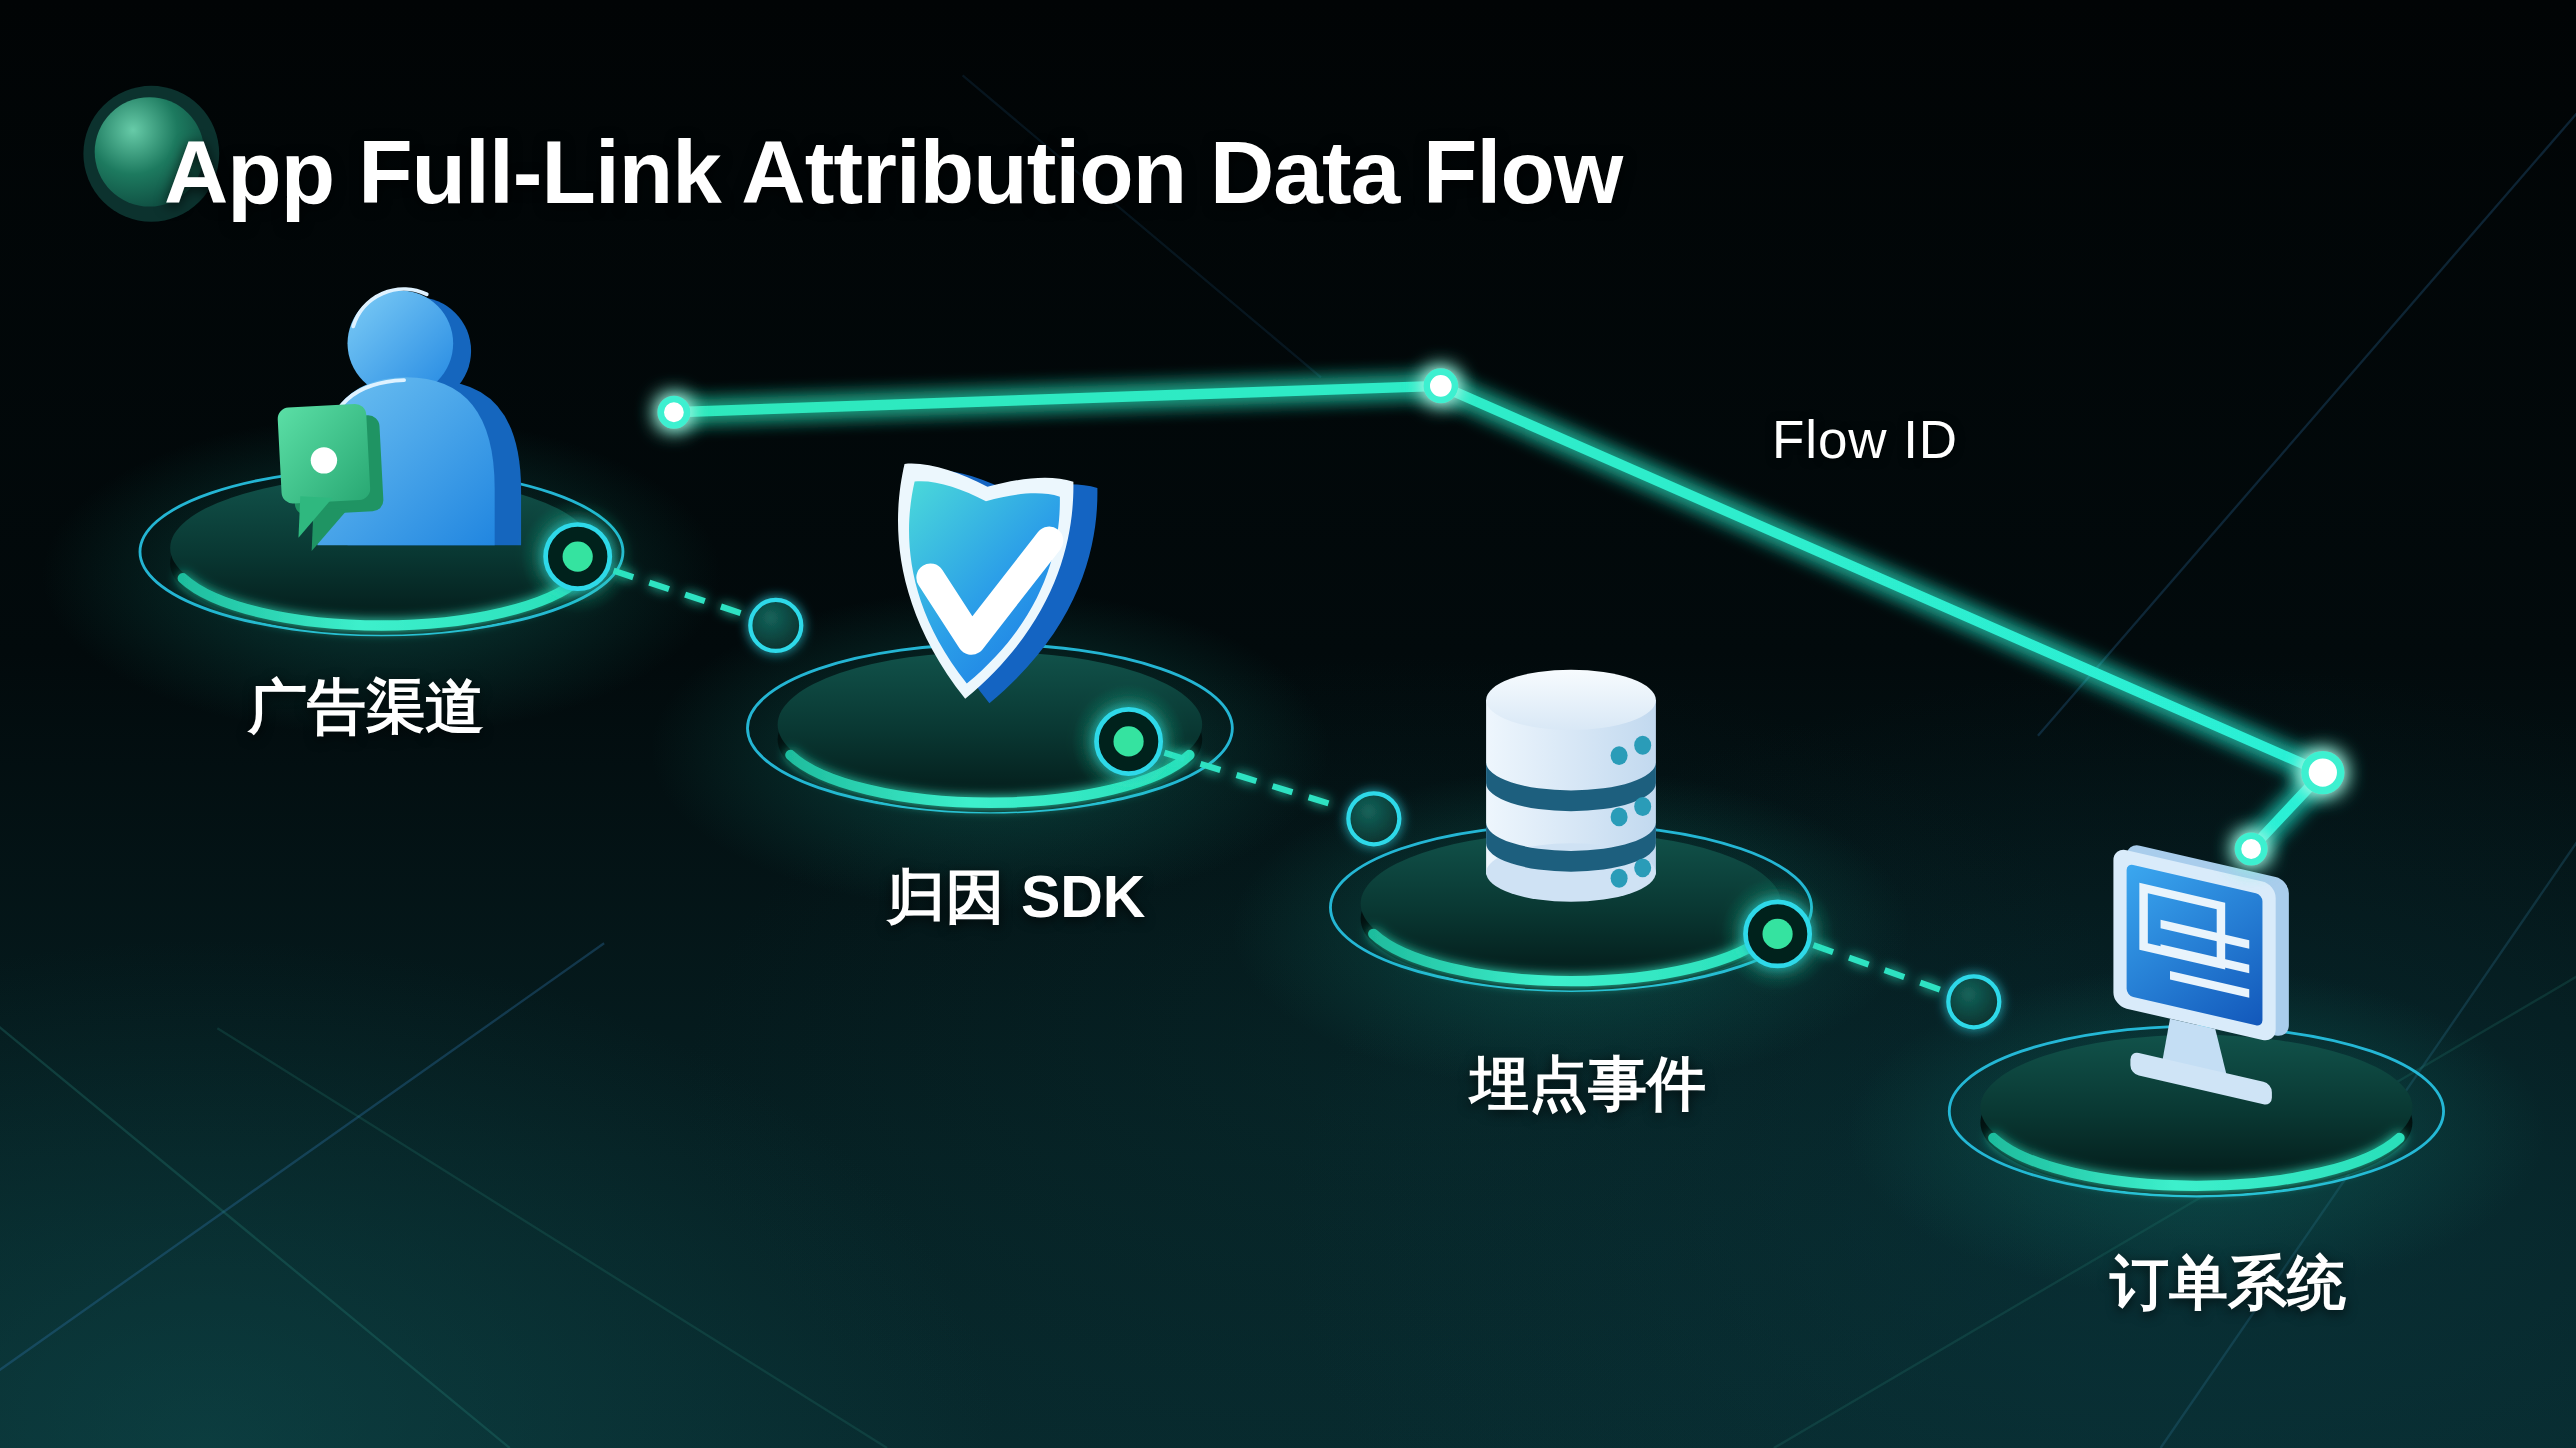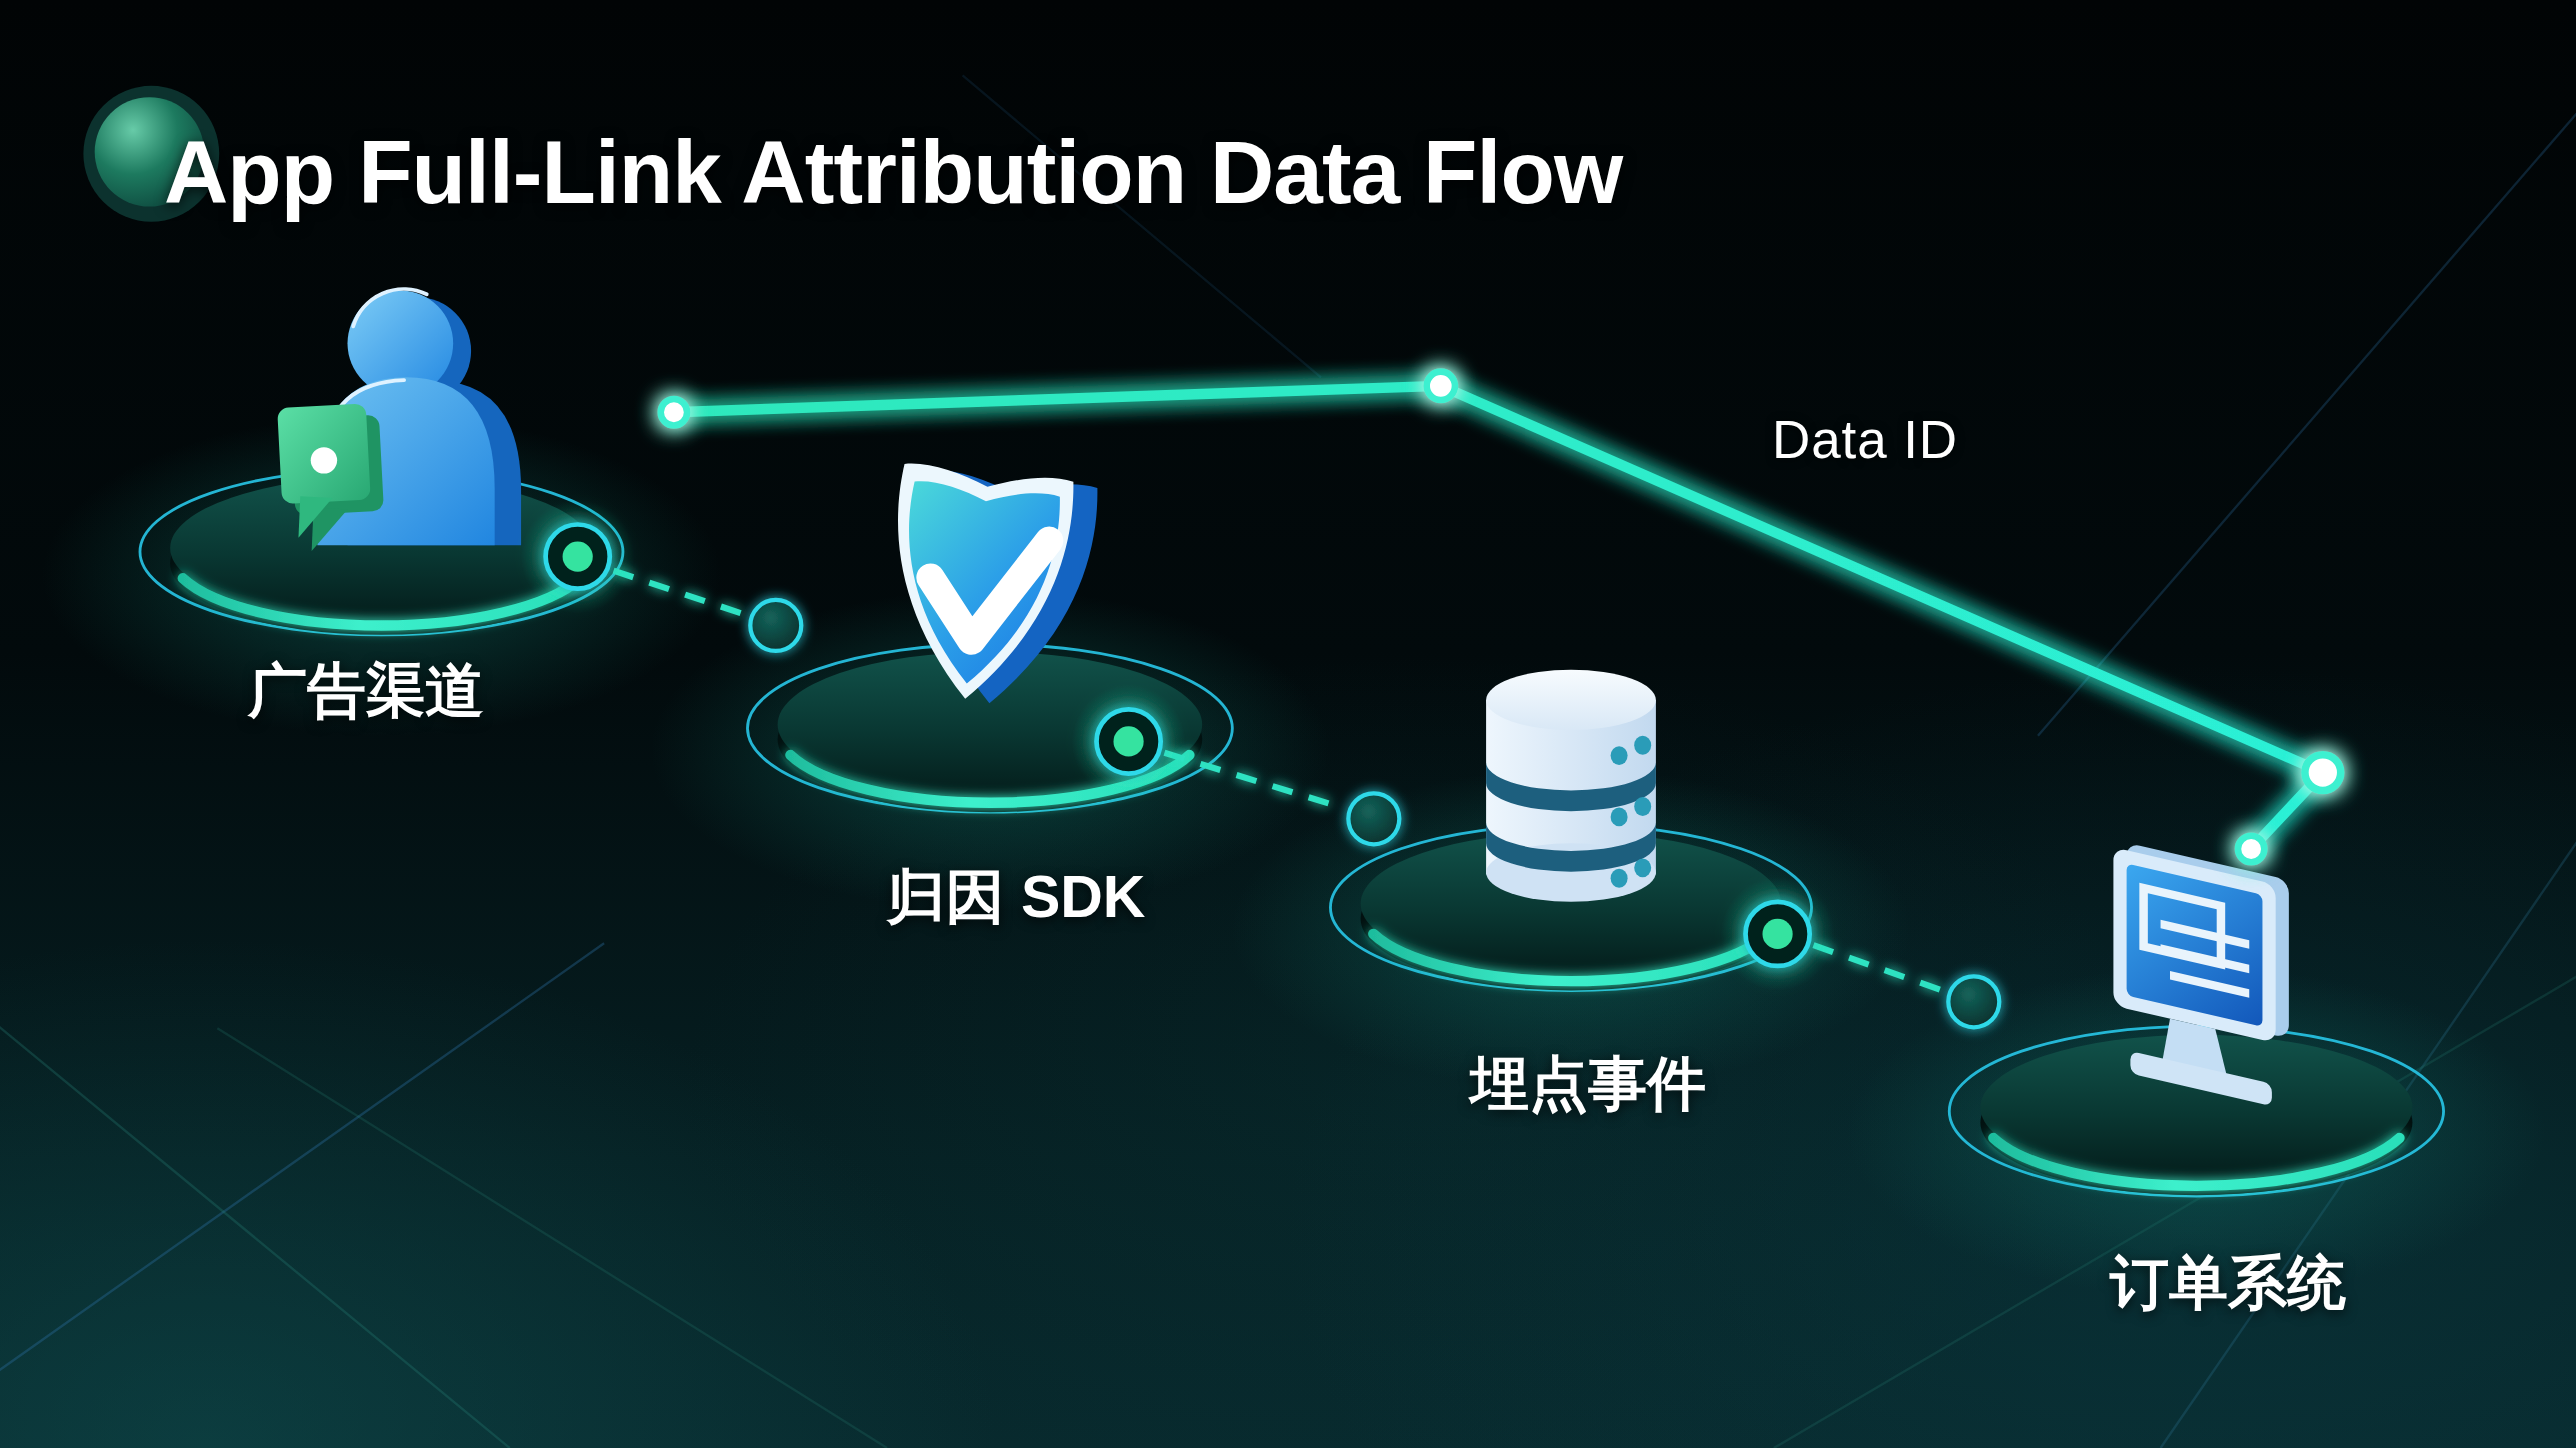--- a/index.html
+++ b/index.html
@@ -277,20 +277,20 @@
       <circle cx="714" cy="437" r="14" fill="#ffffff" stroke="#3cf0d0" stroke-width="7"></circle>
       <circle cx="1527" cy="409" r="15" fill="#ffffff" stroke="#3cf0d0" stroke-width="7"></circle>
       <circle cx="2462" cy="819" r="19" fill="#ffffff" stroke="#3cf0d0" stroke-width="8"></circle>
       <circle cx="2386" cy="900" r="14" fill="#ffffff" stroke="#3cf0d0" stroke-width="7"></circle>
     </g>
   </g>
 </svg>
 
   <h1 class="txt page-title" style="margin:0;">App Full-Link Attribution Data Flow</h1>
 
-  <div class="txt node-label" style="left:366px;top:692px;">广告渠道</div>
+  <div class="txt node-label" style="left:366px;top:708px;">广告渠道</div>
   <div class="txt node-label" style="left:1016px;top:898px;">归因 SDK</div>
   <div class="txt node-label" style="left:1588px;top:1085px;">埋点事件</div>
   <div class="txt node-label" style="left:2201px;top:1284px;margin-left:27px;">订单系统</div>
 
-  <div class="txt edge-label" style="left:1772px;top:439px;">Data ID</div>
+  <div class="txt edge-label" style="left:1772px;top:439px;">Flow ID</div>
 </div>
 
 
 </body></html>

